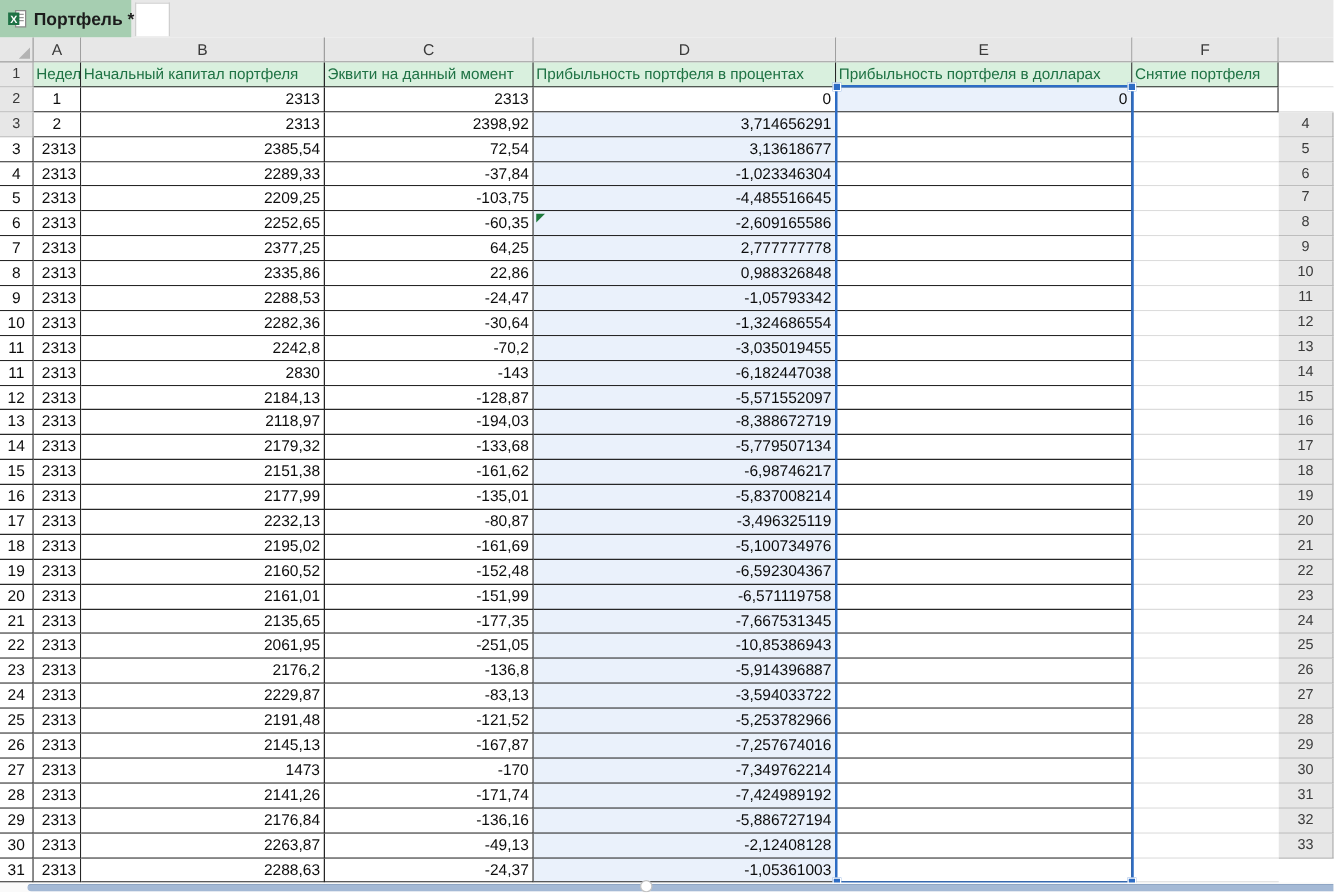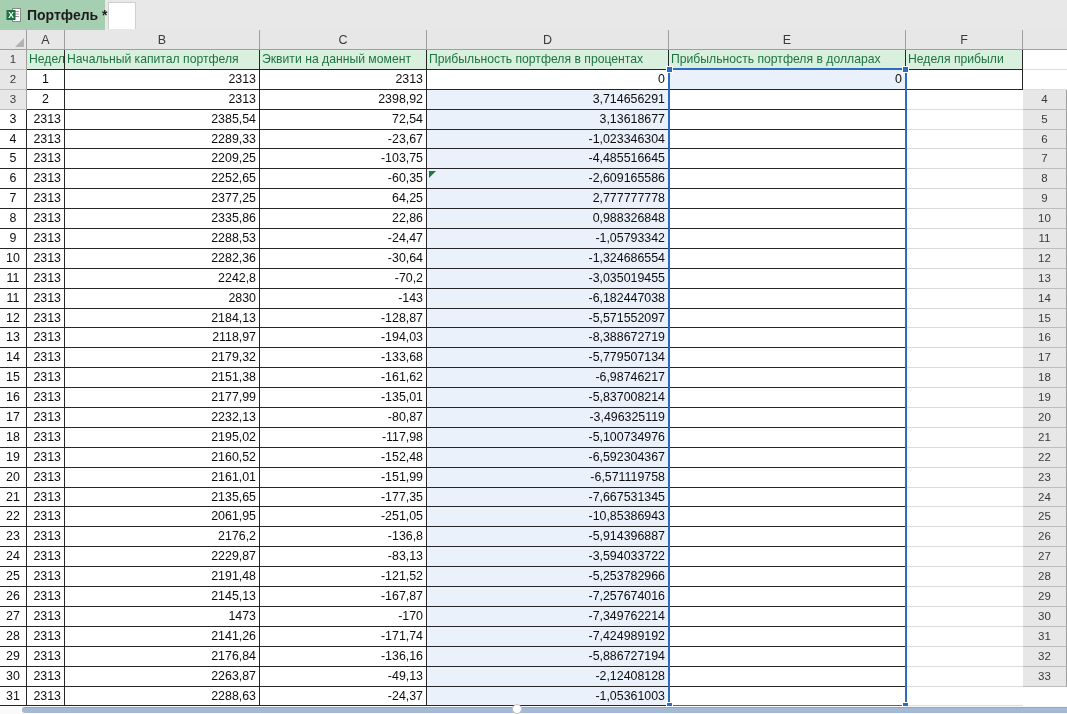--- a/index.html
+++ b/index.html
@@ -93,21 +93,21 @@
       <div class="ch">D</div>
       <div class="ch">E</div>
       <div class="ch">F</div>
       <div class="ch ch-sliver"></div>
       <div class="rh">1</div>
       <div class="cell hdr">Неделя</div>
       <div class="cell hdr">Начальный капитал портфеля</div>
       <div class="cell hdr">Эквити на данный момент</div>
       <div class="cell hdr esel-hdr">Прибыльность портфеля в процентах</div>
       <div class="cell hdr">Прибыльность портфеля в долларах</div>
-      <div class="cell hdr">Неделя прибыли</div>
+      <div class="cell hdr">Снятие портфеля</div>
       <div class="cell sliver"></div>
       <div class="rh">2</div>
       <div class="cell c-week">1</div>
       <div class="cell c-num">2313</div>
       <div class="cell c-num">2313</div>
       <div class="cell c-num">0</div>
       <div class="cell c-num esel">0</div>
       <div class="cell c-f"></div>
       <div class="cell sliver"></div>
       <div class="rh">3</div>
@@ -122,21 +122,21 @@
       <div class="cell c-num">2313</div>
       <div class="cell c-num">2385,54</div>
       <div class="cell c-num">72,54</div>
       <div class="cell c-num esel">3,13618677</div>
       <div class="cell c-f"></div>
       <div class="cell sliver"></div>
       <div class="rh">5</div>
       <div class="cell c-week">4</div>
       <div class="cell c-num">2313</div>
       <div class="cell c-num">2289,33</div>
-      <div class="cell c-num">-23,67</div>
+      <div class="cell c-num">-37,84</div>
       <div class="cell c-num esel">-1,023346304</div>
       <div class="cell c-f"></div>
       <div class="cell sliver"></div>
       <div class="rh">6</div>
       <div class="cell c-week">5</div>
       <div class="cell c-num">2313</div>
       <div class="cell c-num">2209,25</div>
       <div class="cell c-num">-103,75</div>
       <div class="cell c-num esel">-4,485516645</div>
       <div class="cell c-f"></div>
@@ -242,21 +242,21 @@
       <div class="cell c-num">2313</div>
       <div class="cell c-num">2232,13</div>
       <div class="cell c-num">-80,87</div>
       <div class="cell c-num esel">-3,496325119</div>
       <div class="cell c-f"></div>
       <div class="cell sliver"></div>
       <div class="rh">20</div>
       <div class="cell c-week">18</div>
       <div class="cell c-num">2313</div>
       <div class="cell c-num">2195,02</div>
-      <div class="cell c-num">-117,98</div>
+      <div class="cell c-num">-161,69</div>
       <div class="cell c-num esel">-5,100734976</div>
       <div class="cell c-f"></div>
       <div class="cell sliver"></div>
       <div class="rh">21</div>
       <div class="cell c-week">19</div>
       <div class="cell c-num">2313</div>
       <div class="cell c-num">2160,52</div>
       <div class="cell c-num">-152,48</div>
       <div class="cell c-num esel">-6,592304367</div>
       <div class="cell c-f"></div>

